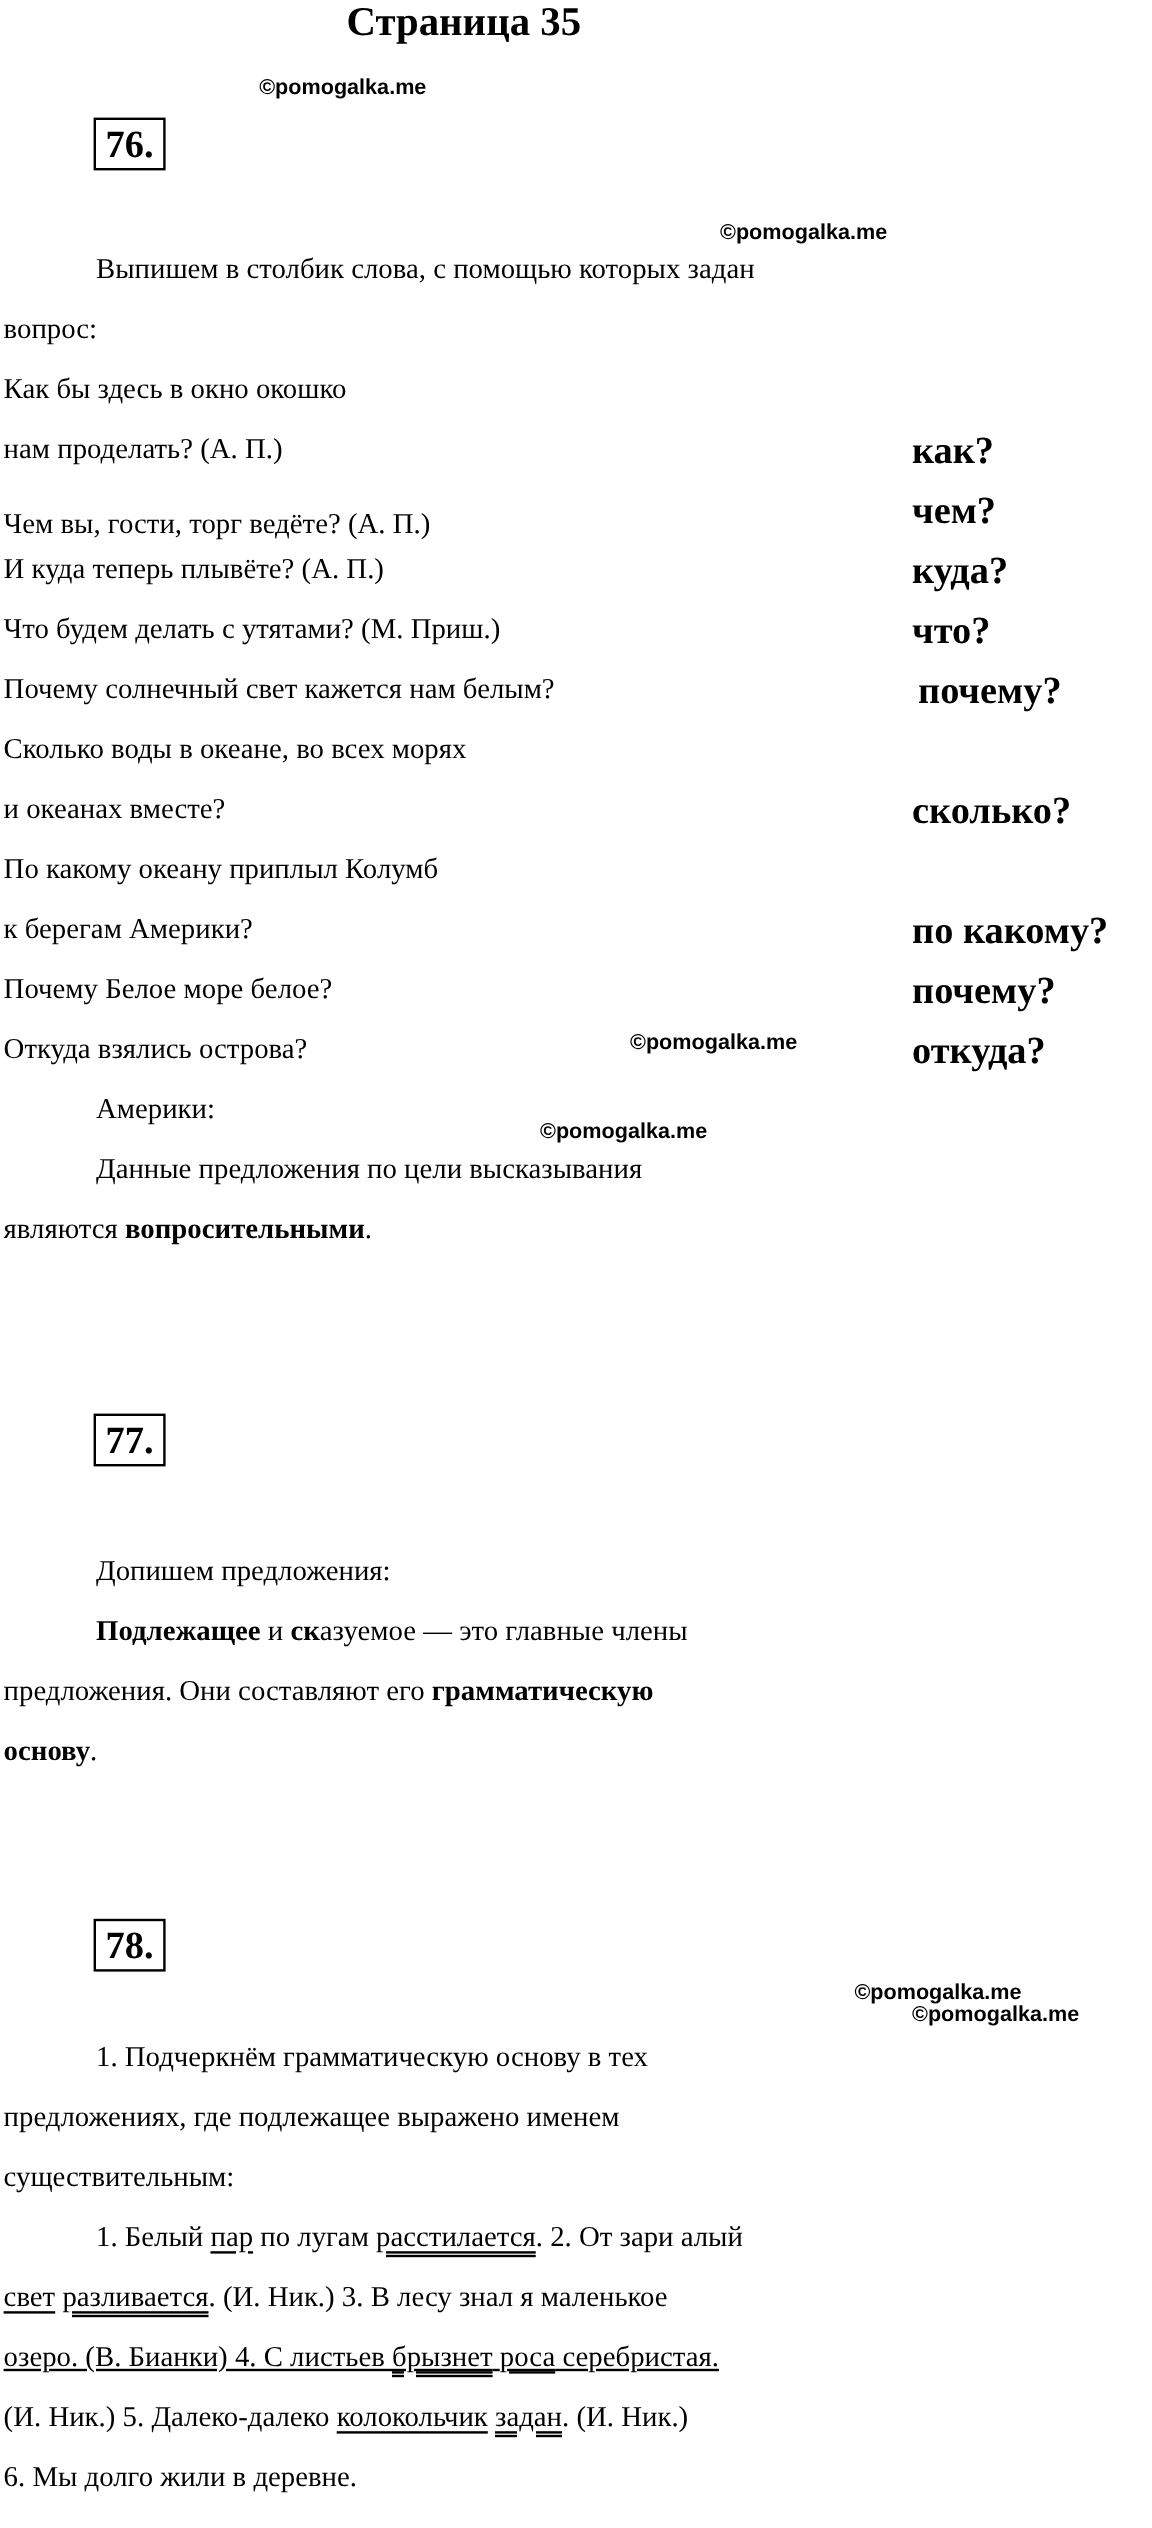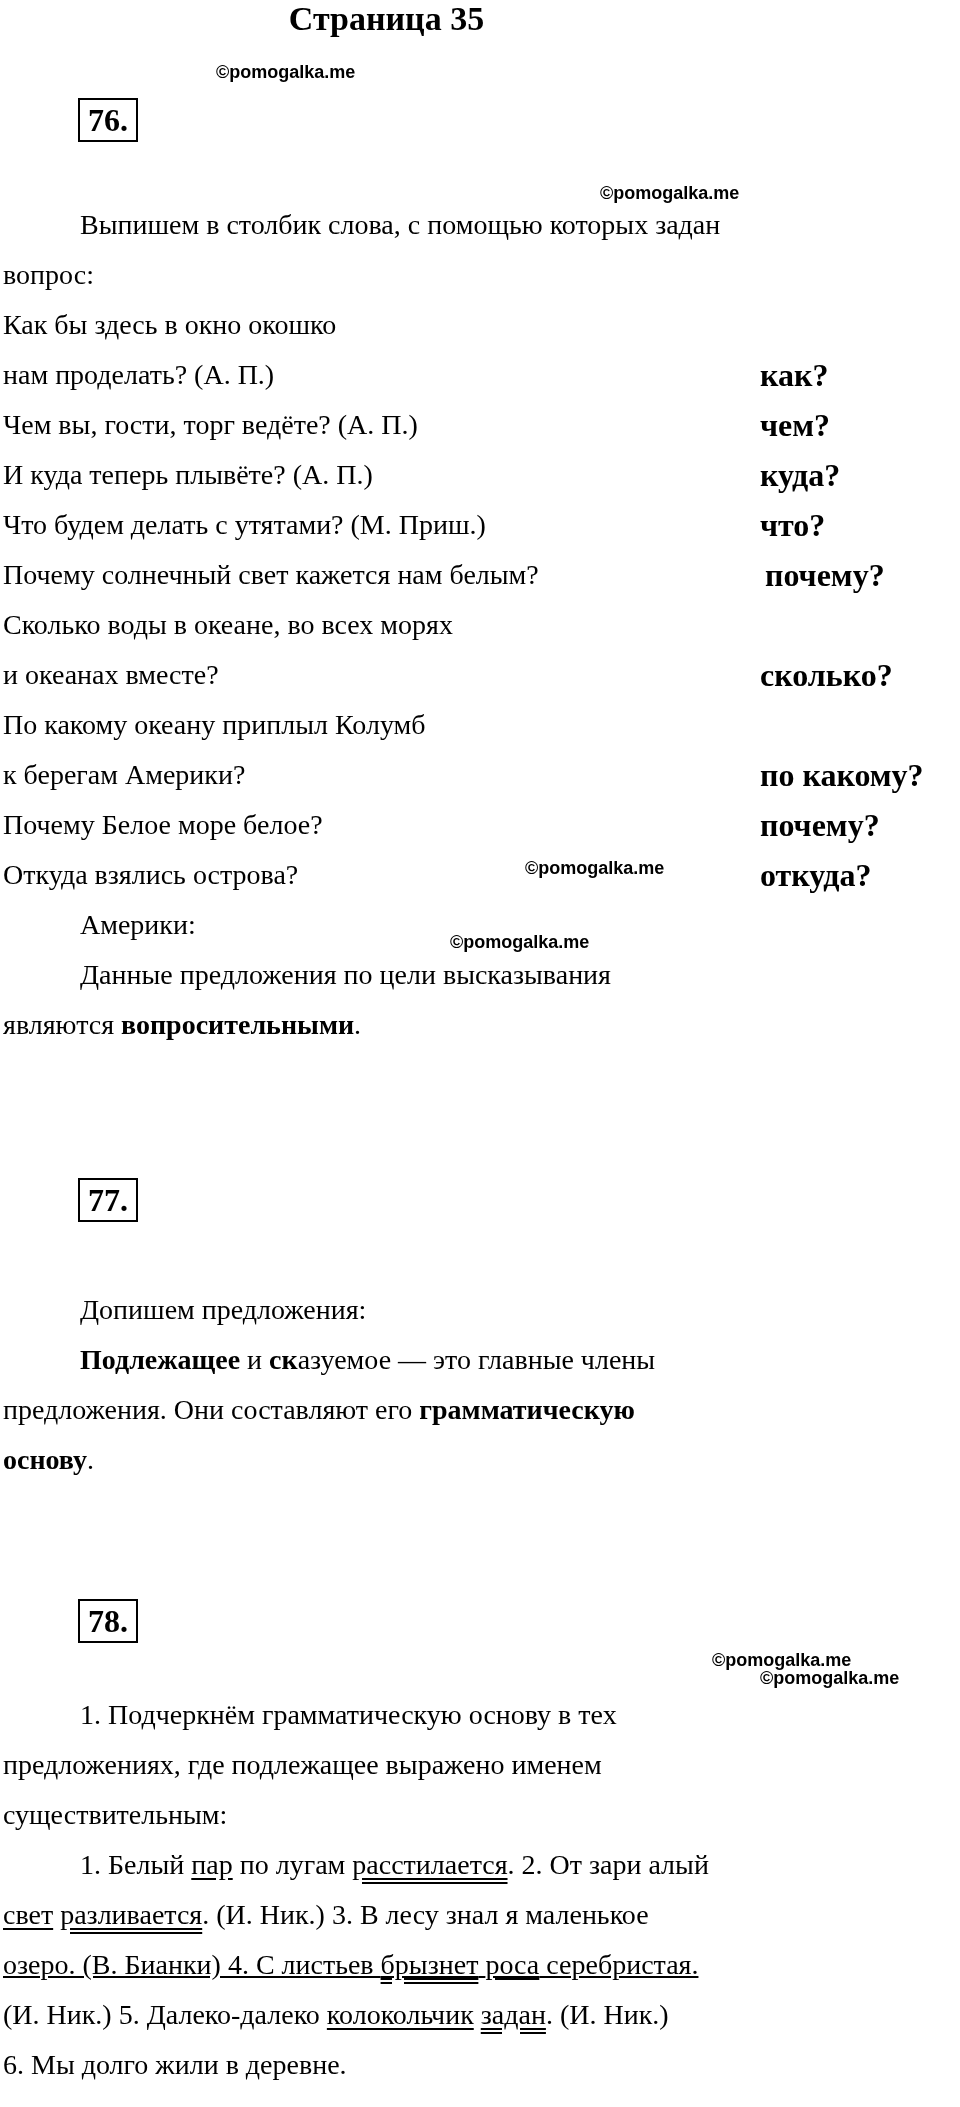--- a/index.html
+++ b/index.html
@@ -3,21 +3,21 @@
 <meta charset="utf-8">
 <style>
   html, body { margin:0; padding:0; background:#ffffff; }
   body { width:960px; height:2107px; position:relative; overflow:hidden;
          font-family:"Liberation Serif", serif; color:#000; }
   .abs { position:absolute; white-space:nowrap; }
   .title { font-weight:bold; font-size:34px; left:0; width:773px; text-align:center; top:0px; }
   .wm { font-family:"Liberation Sans", sans-serif; font-weight:bold; font-size:18px; }
   .num-box { border:2px solid #000; font-weight:bold; font-size:32px; padding:0 8px;
              line-height:40px; height:40px; }
-  .line { font-size:28px; line-height:50px; left:3px; }
+  .line { font-size:24px; line-height:50px; left:3px; }
   .ind { left:80px; }
   .ans { font-weight:bold; font-size:32px; line-height:50px; }
   b { font-weight:bold; }
   .u1 { text-decoration:underline; text-underline-offset:4px; }
   .u2 { text-decoration:underline double; text-underline-offset:4px; }
 </style>
 </head>
 <body>
 
 <div class="abs title">Страница 35</div>
@@ -25,21 +25,21 @@
 <div class="abs wm" style="left:216px;top:62px;">©pomogalka.me</div>
 <div class="abs num-box" style="left:78px;top:98px;">76.</div>
 <div class="abs wm" style="left:600px;top:183px;">©pomogalka.me</div>
 
 <div class="abs line ind" style="top:200px;">Выпишем в столбик слова, с помощью которых задан</div>
 <div class="abs line" style="top:250px;">вопрос:</div>
 
 <div class="abs line" style="top:300px;">Как бы здесь в окно окошко</div>
 <div class="abs line" style="top:350px;">нам проделать? (А. П.)</div>
 <div class="abs ans" style="left:760px;top:350px;">как?</div>
-<div class="abs line" style="top:400px;text-align:center;">Чем вы, гости, торг ведёте? (А. П.)</div>
+<div class="abs line" style="top:412px;text-align:center;">Чем вы, гости, торг ведёте? (А. П.)</div>
 <div class="abs ans" style="left:760px;top:400px;">чем?</div>
 <div class="abs line" style="top:450px;">И куда теперь плывёте? (А. П.)</div>
 <div class="abs ans" style="left:760px;top:450px;">куда?</div>
 <div class="abs line" style="top:500px;">Что будем делать с утятами? (М. Приш.)</div>
 <div class="abs ans" style="left:760px;top:500px;">что?</div>
 <div class="abs line" style="top:550px;">Почему солнечный свет кажется нам белым?</div>
 <div class="abs ans" style="left:765px;top:550px;">почему?</div>
 <div class="abs line" style="top:600px;">Сколько воды в океане, во всех морях</div>
 <div class="abs line" style="top:650px;">и океанах вместе?</div>
 <div class="abs ans" style="left:760px;top:650px;">сколько?</div>

